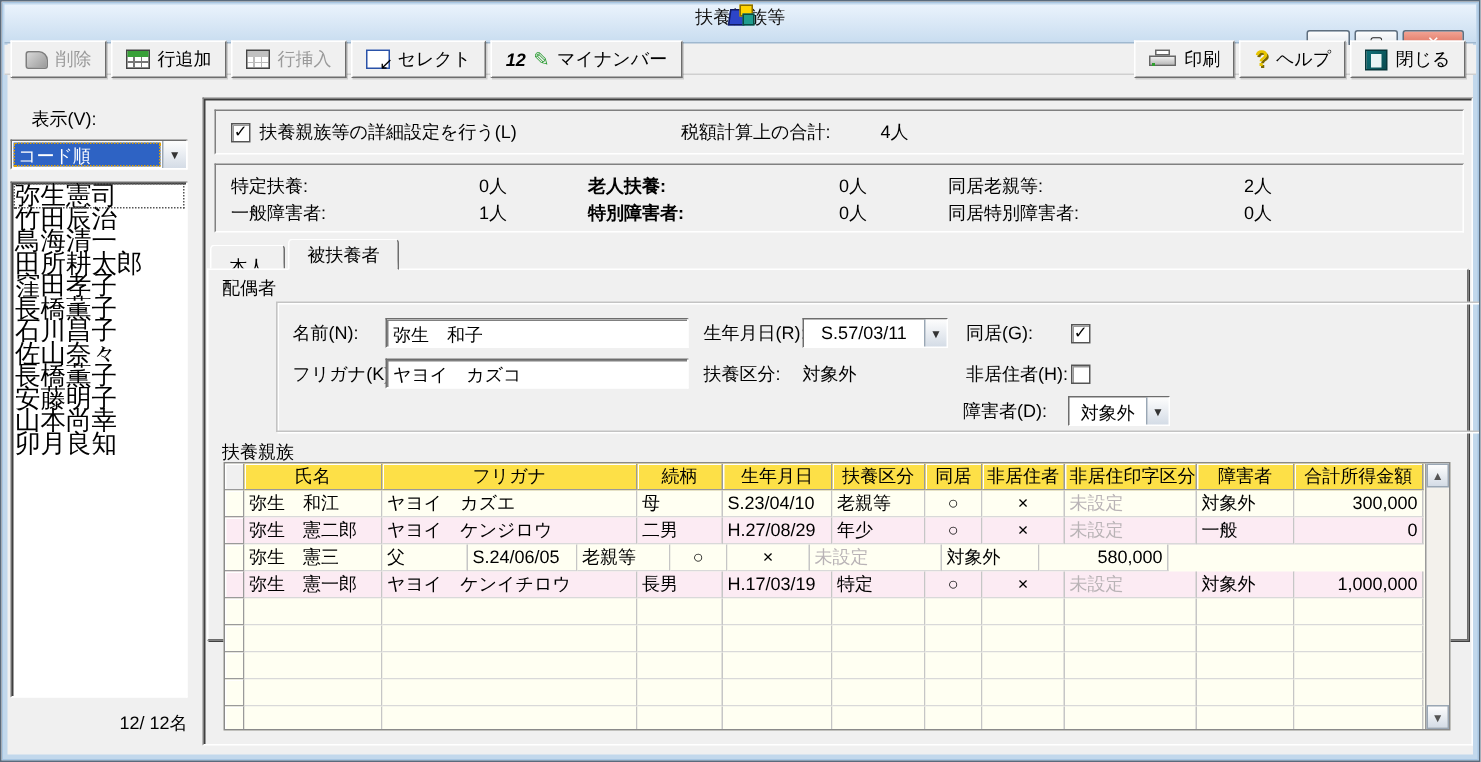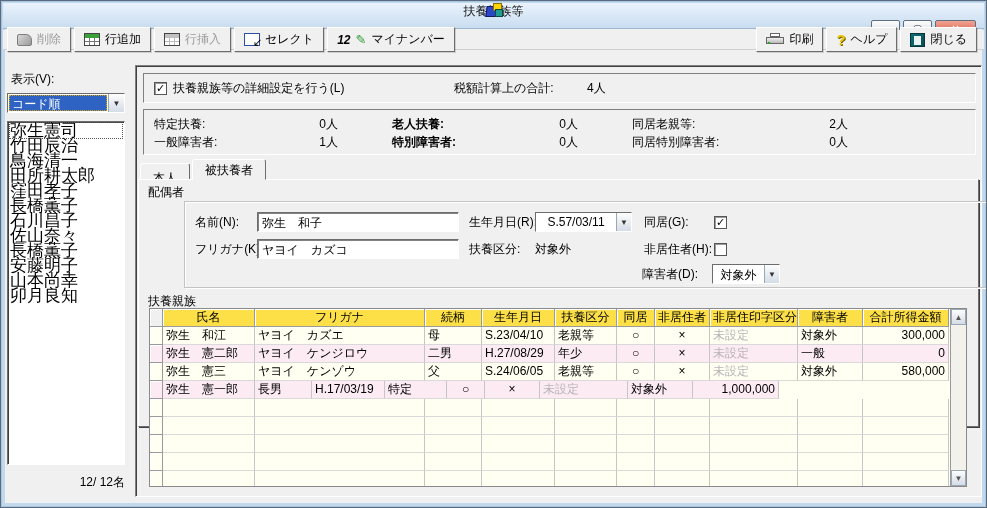--- a/index.html
+++ b/index.html
@@ -54,21 +54,21 @@
   .icon-pencil{color:#2f9e37;font-size:13px;}
   .icon-printer{width:18px;height:14px;position:relative;}
   .icon-printer .top{position:absolute;left:4px;top:0;width:10px;height:4px;background:#fff;border:1px solid #666;}
   .icon-printer .body{position:absolute;left:0;top:4px;width:18px;height:7px;background:linear-gradient(#efefef,#b9b9b9);border:1px solid #666;}
   .icon-printer .led{position:absolute;left:2px;top:9px;width:2px;height:2px;background:#2e9e2e;}
   .icon-q{color:#e7c500;font-weight:bold;font-size:15px;text-shadow:1px 1px 0 #7a6700;}
   .icon-book{width:15px;height:14px;background:linear-gradient(120deg,#0d6f76,#0a4b50);border:1px solid #06363a;position:relative;}
   .icon-book:after{content:"";position:absolute;left:3px;top:2px;width:7px;height:9px;background:#e8f4f4;}
   
   .sidebar { position:absolute; left:6px; top:64px; width:122px; bottom:10px; }
-  .side-label { position:absolute; left:4px; top:6px; }
+  .side-label { position:absolute; left:14px; top:6px; }
   .combo {
     position:absolute; left:0; top:28px; width:118px; height:20px; background:#fff;
     border:1px solid; border-color:#6d6d6d #fff #fff #6d6d6d; display:flex; align-items:stretch;
   }
   .combo .val { flex:1; background:#2e63c4; color:#fff; margin:1px; padding:1px 3px; outline:1px dotted #e0a000; outline-offset:-1px; overflow:hidden; white-space:nowrap; }
   .combo .drop { width:16px; background:linear-gradient(#fdfdfd,#d4dce6); border-left:1px solid #9aa7b5; display:flex;align-items:center;justify-content:center; font-size:8px; color:#333; }
   .listbox {
     position:absolute; left:0; top:56px; width:118px; height:344px; background:#fff;
     border:1px solid; border-color:#6d6d6d #fff #fff #6d6d6d; box-shadow:inset 1px 1px 0 #404040;
     overflow:hidden; padding:1px 2px; line-height:15px; font-size:17px; letter-spacing:0;
@@ -339,34 +339,34 @@
               <div class="tcell c6">○</div>
               <div class="tcell c7">×</div>
               <div class="tcell c8 gray-txt">未設定</div>
               <div class="tcell c9">一般</div>
               <div class="tcell c10">0</div>
             </div>
 
             <div class="trow cream">
               <div class="tcell c0 rowsel"></div>
               <div class="tcell c1">弥生　憲三</div>
-              <div class="tcell c2">ヤヨイ　ケンゾウ</div>
               <div class="tcell c3">父</div>
               <div class="tcell c4">S.24/06/05</div>
               <div class="tcell c5">老親等</div>
               <div class="tcell c6">○</div>
               <div class="tcell c7">×</div>
               <div class="tcell c8 gray-txt">未設定</div>
               <div class="tcell c9">対象外</div>
               <div class="tcell c10">580,000</div>
             </div>
 
             <div class="trow pink">
               <div class="tcell c0 rowsel"></div>
               <div class="tcell c1">弥生　憲一郎</div>
+              <div class="tcell c2">ヤヨイ　ケンイチロウ</div>
               <div class="tcell c3">長男</div>
               <div class="tcell c4">H.17/03/19</div>
               <div class="tcell c5">特定</div>
               <div class="tcell c6">○</div>
               <div class="tcell c7">×</div>
               <div class="tcell c8 gray-txt">未設定</div>
               <div class="tcell c9">対象外</div>
               <div class="tcell c10">1,000,000</div>
             </div>
 

